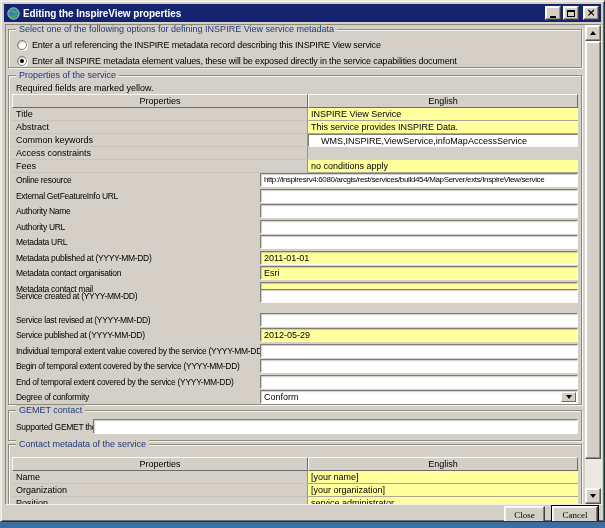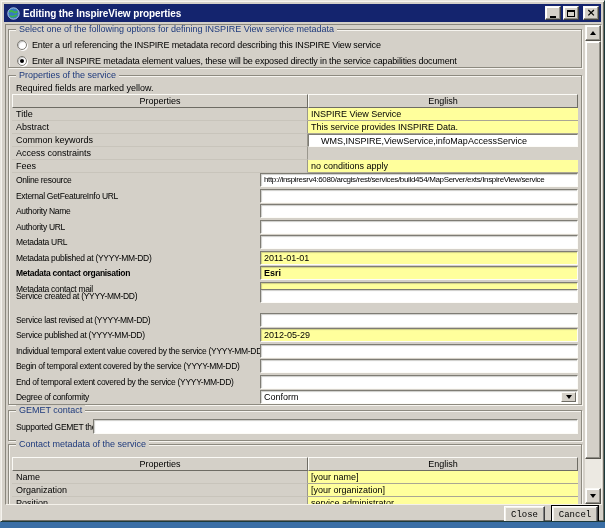--- a/index.html
+++ b/index.html
@@ -83,21 +83,21 @@
   .combo-btn{position:absolute;right:1px;top:1px;bottom:1px;width:15px;background:#d4d0c8;
     border:1px solid;border-color:#fbfaf6 #6e6c64 #6e6c64 #fbfaf6;
     display:flex;align-items:center;justify-content:center;}
   
   .gemet-label{position:absolute;left:7px;top:11px;font-size:8.5px;letter-spacing:-0.3px;white-space:nowrap;}
   .gemet-input{position:absolute;left:84px;right:3px;top:8px;height:15px;background:#fff;
     border:1px solid;border-color:#7e7c74 #fdfcf8 #fdfcf8 #7e7c74;box-shadow:inset 1px 1px 1px rgba(90,88,80,.3);}
   
   .btn{position:absolute;height:19px;background:#d4d0c8;border:1px solid;border-color:#fff #404040 #404040 #fff;
     box-shadow:inset -1px -1px 0 #808080, inset 1px 1px 0 #f4f2ec;
-    font-family:Liberation Mono, monospace;font-size:9px;color:#000;padding:0;line-height:17px;text-align:center;}
+    font-family:Liberation Serif, serif;font-size:9px;color:#000;padding:0;line-height:17px;text-align:center;}
   .close-btn{left:503px;top:505px;width:41px;}
   .cancel-btn{left:551px;top:505px;width:46px;outline:1px solid #000;}
 </style>
 </head>
 <body>
 
 <div class="window">
 
   <div class="titlebar">
     <span class="app-icon">
@@ -182,21 +182,21 @@
               <div class="finput "></div>
             </div>
             <div class="frow" style="top: 159px;">
               <div class="flabel">Metadata URL</div>
               <div class="finput "></div>
             </div>
             <div class="frow" style="top: 174.5px;">
               <div class="flabel">Metadata published at (YYYY-MM-DD)</div>
               <div class="finput yellow">2011-01-01</div>
             </div>
-            <div class="frow" style="top: 190px; font-weight: bold;">
+            <div class="frow" style="top: 190px;">
               <div class="flabel">Metadata contact organisation</div>
               <div class="finput yellow">Esri</div>
             </div>
             <div class="frow" style="top: 205.5px;">
               <div class="flabel">Metadata contact mail</div>
               <div class="finput yellow"></div>
             </div>
             <div class="frow" style="top: 213px;">
               <div class="flabel">Service created at (YYYY-MM-DD)</div>
               <div class="finput "></div>

